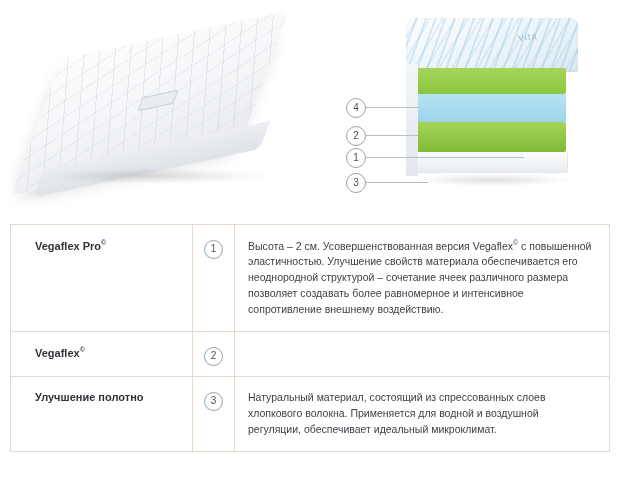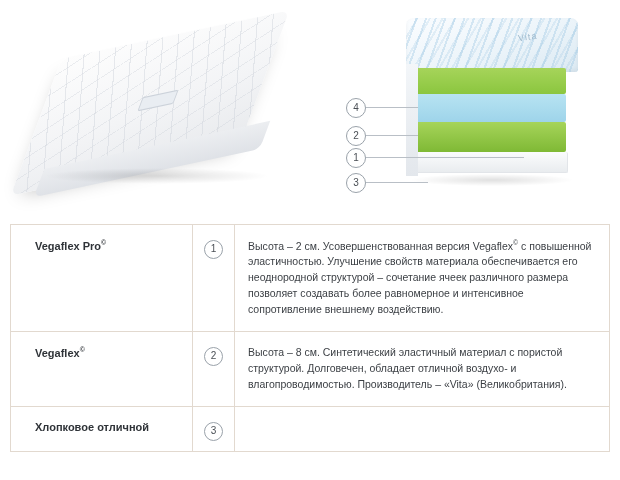--- a/index.html
+++ b/index.html
@@ -303,28 +303,28 @@
       </div>
     </div>
 
     <div class="row">
       <div class="cell-name">
         <span>Vegaflex</span><span class="sup">©</span>
       </div>
       <div class="cell-num">
         <span class="num-badge">2</span>
       </div>
-      <div class="cell-desc">
-        <span>Высота – 8 см. Синтетический эластичный материал с пористой структурой. Долговечен, обладает отличной воздухо- и влагопроводимостью. Производитель – «Vita» (Великобритания).</span>
-      </div>
     </div>
 
     <div class="row">
       <div class="cell-name">
-        <span>Хлопковое отличной</span>
+        <span>Улучшение полотно</span>
       </div>
       <div class="cell-num">
         <span class="num-badge">3</span>
       </div>
+      <div class="cell-desc">
+        <span>Натуральный материал, состоящий из спрессованных слоев хлопкового волокна. Применяется для водной и воздушной регуляции, обеспечивает идеальный микроклимат.</span>
+      </div>
     </div>
 
   </div>
 </div>
 
 </body></html>

